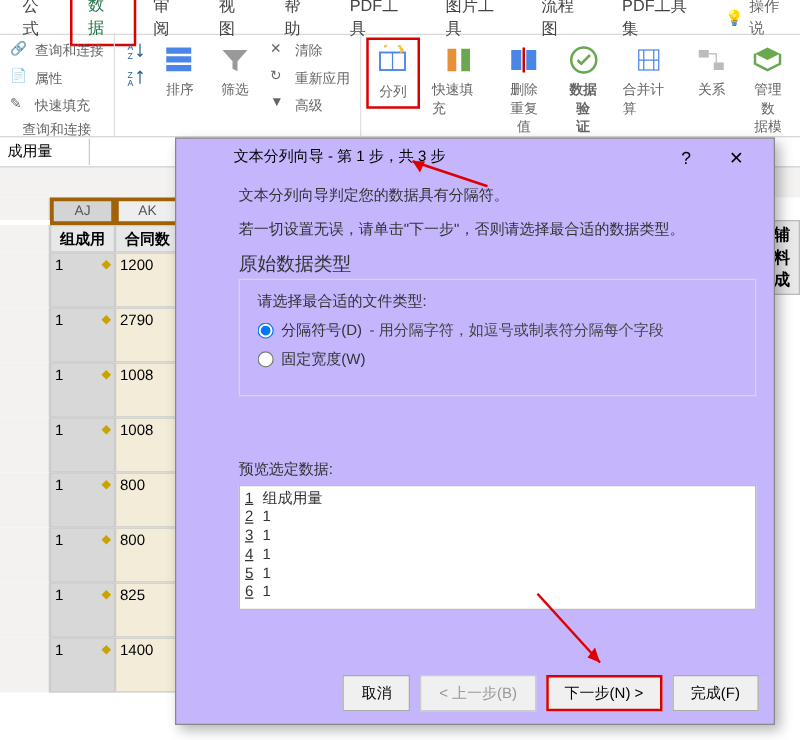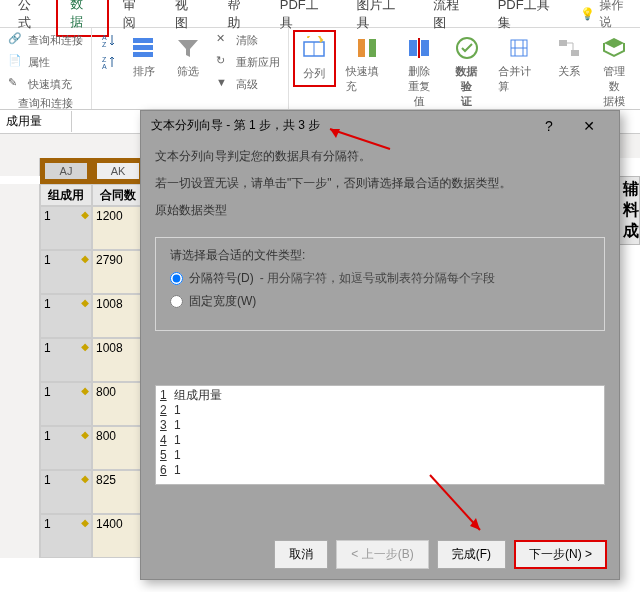--- a/index.html
+++ b/index.html
@@ -24,56 +24,56 @@
   .ico { width: 16px; height: 16px; display: inline-block; }
   .ico-lg { width: 28px; height: 28px; display: inline-block; }
 
   
   .formula-area { display:flex; align-items:center; background:#fff; border-bottom:1px solid #ccc; height:24px; }
   .namebox { width:72px; padding:2px 6px; border-right:1px solid #ccc; font-size:12px; }
 
   
   .sheet { position: absolute; left: 0; top: 158px; right: 0; bottom: 0; background: #fff; }
   .colhdrs { display: flex; }
-  .colhdr { background: #eee; border: 5px solid #a16207; text-align: center; font-size: 11px; color: #555; padding: 2px 0; }
+  .colhdr { background: #eee; border: 3px solid #a16207; text-align: center; font-size: 11px; color: #555; padding: 2px 0; }
   .colhdr.sel { background:#d4d4d4; }
   .row { display: flex; }
   .cell { border: 1px solid #ccc; padding: 2px 3px; font-size: 12px; height: 44px; overflow: hidden; }
   .cell.hd { background: #e8e8e8; font-weight: bold; text-align:center; height:22px; }
   .cell.aj { background: #d8d8d8; }
   .cell.ak { background: #f2ecd9; }
   .left-spacer { width: 40px; background:#f3f2f1; border-right:1px solid #ccc; }
   .warn { position:absolute; color:#c9a400; font-size:10px; }
 
   
-  .dialog { position: absolute; left: 140px; top: 110px; width: 480px; height: 470px; background: #a3a3a3; border: 1px solid #888; box-shadow: 4px 4px 10px rgba(0,0,0,.3); }
+  .dialog { position: absolute; left: 140px; top: 110px; width: 480px; height: 470px; background: #c4b5fd; border: 1px solid #888; box-shadow: 4px 4px 10px rgba(0,0,0,.3); padding-left: 36px; }
   .dlg-title { display: flex; align-items: center; padding: 6px 10px; font-size: 12px; }
   .dlg-title .txt { flex: 1; }
   .dlg-title .wbtn { width: 40px; text-align: center; font-size: 14px; cursor: pointer; }
   .dlg-body { padding: 8px 14px; font-size: 12px; color: #333; }
   .dlg-body p { margin-bottom: 10px; line-height: 1.4; }
-  .fieldset-label { font-size: 12px; color: #333; margin: 6px 0 20px; }
+  .fieldset-label { font-size: 15px; color: #333; margin: 6px 0 4px; }
   .fieldset { border: 1px solid #d6d6d6; border-top: none; padding: 10px 14px 14px; margin-top: -2px; position:relative; }
   .fieldset::before { content:""; position:absolute; top:0; left:0; right:0; border-top:1px solid #d6d6d6; }
   .radio-row { display: flex; align-items: center; gap: 6px; margin: 6px 0; }
   .radio-row .desc { color: #444; }
   .preview { border: 1px solid #bbb; background: #fff; height: 100px; overflow: auto; font-size: 12px; padding: 2px 4px; line-height: 1.25; font-family: SimSun, monospace; margin-top:4px; }
   .preview .ln { display:flex; }
   .preview .n { width:14px; color:#333; text-decoration: underline; }
   .dlg-buttons { position: absolute; bottom: 10px; right: 12px; display: flex; gap: 8px; }
   .dlg-btn { padding: 5px 14px; background: #f0f0f0; border: 1px solid #aaa; font-size: 12px; cursor: pointer; }
   .dlg-btn.hl { border: 2px solid #d00; padding: 4px 13px; }
   .dlg-btn.dis { color: #999; border-color: #ccc; }
 
   
   .arrow { position: absolute; pointer-events: none; }
   .arrow svg { overflow: visible; }
 
   
-  .rightcol { position:absolute; top:176px; right:0; width:22px; background:#e8e8e8; border:1px solid #bbb; text-align:right; font-size:16px; font-weight:bold; padding:2px 0; }
+  .rightcol { position:absolute; top:176px; right:0; width:22px; background:#e8e8e8; border:1px solid #bbb; text-align:left; font-size:13px; font-weight:bold; padding:2px 0; }
 </style>
 </head>
 <body>
 
 <div class="ribbon-tabs">
   <div class="tab">公式</div>
   <div class="tab active hl">数据</div>
   <div class="tab">审阅</div>
   <div class="tab">视图</div>
   <div class="tab">帮助</div>
@@ -298,20 +298,21 @@
         <input type="radio" checked="" style="">
         <span>分隔符号(D)</span>
         <span class="desc">- 用分隔字符，如逗号或制表符分隔每个字段</span>
       </div>
       <div class="radio-row">
         <input type="radio" style="">
         <span>固定宽度(W)</span>
       </div>
     </div>
     <div style="height:50px"></div>
+    <div>预览选定数据:</div>
     <div class="preview" id="preview">
         <div class="ln">
           <span class="n">1</span>
           <span>组成用量</span>
         </div>
         <div class="ln">
           <span class="n">2</span>
           <span>1</span>
         </div>
         <div class="ln">
@@ -328,22 +329,22 @@
         </div>
         <div class="ln">
           <span class="n">6</span>
           <span>1</span>
         </div>
       </div>
   </div>
   <div class="dlg-buttons">
     <button class="dlg-btn">取消</button>
     <button class="dlg-btn dis">&lt; 上一步(B)</button>
+    <button class="dlg-btn hl">下一步(N) &gt;</button>
     <button class="dlg-btn">完成(F)</button>
-    <button class="dlg-btn hl">下一步(N) &gt;</button>
   </div>
 </div>
 
 <div class="arrow" style="left:320px; top:124px;">
   <svg width="80" height="30">
       <line x1="70" y1="25" x2="10" y2="5" stroke="#d00" stroke-width="2"></line>
       <polygon points="10,5 20,5 16,14" fill="#d00"></polygon>
     </svg>
 </div>
 <div class="arrow" style="left:420px; top:470px;">

